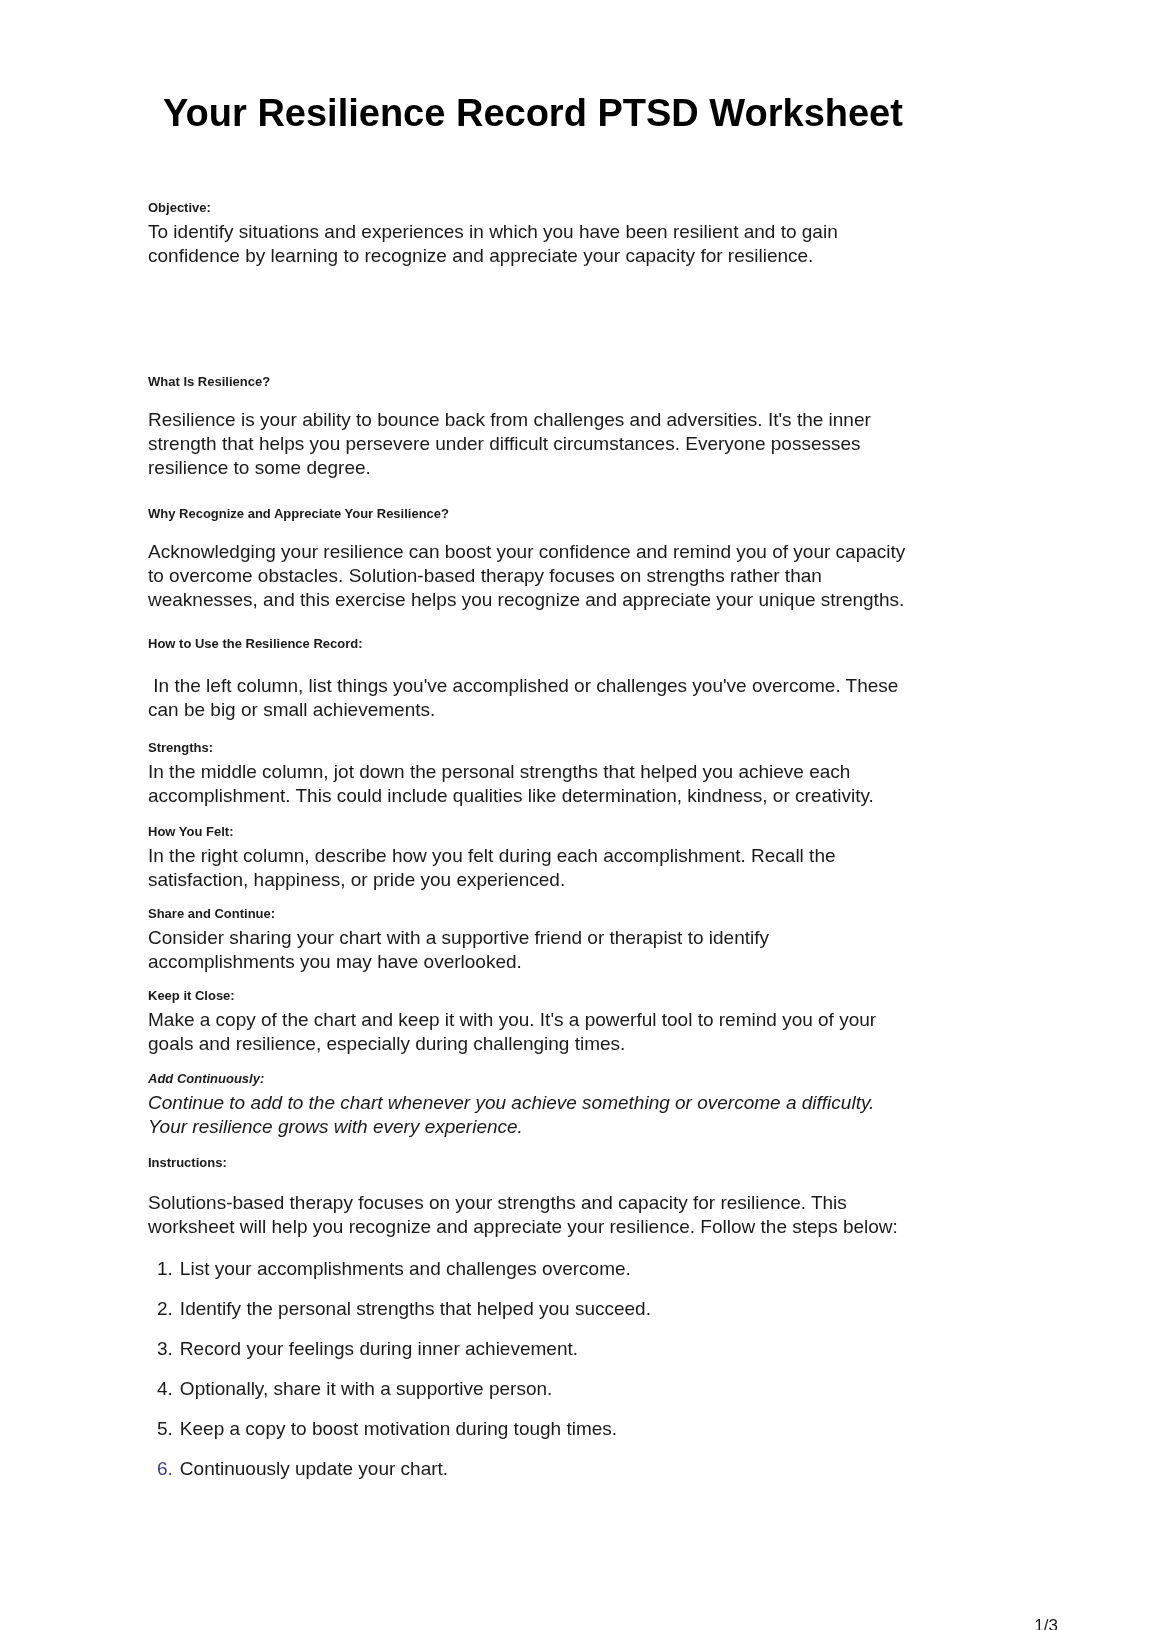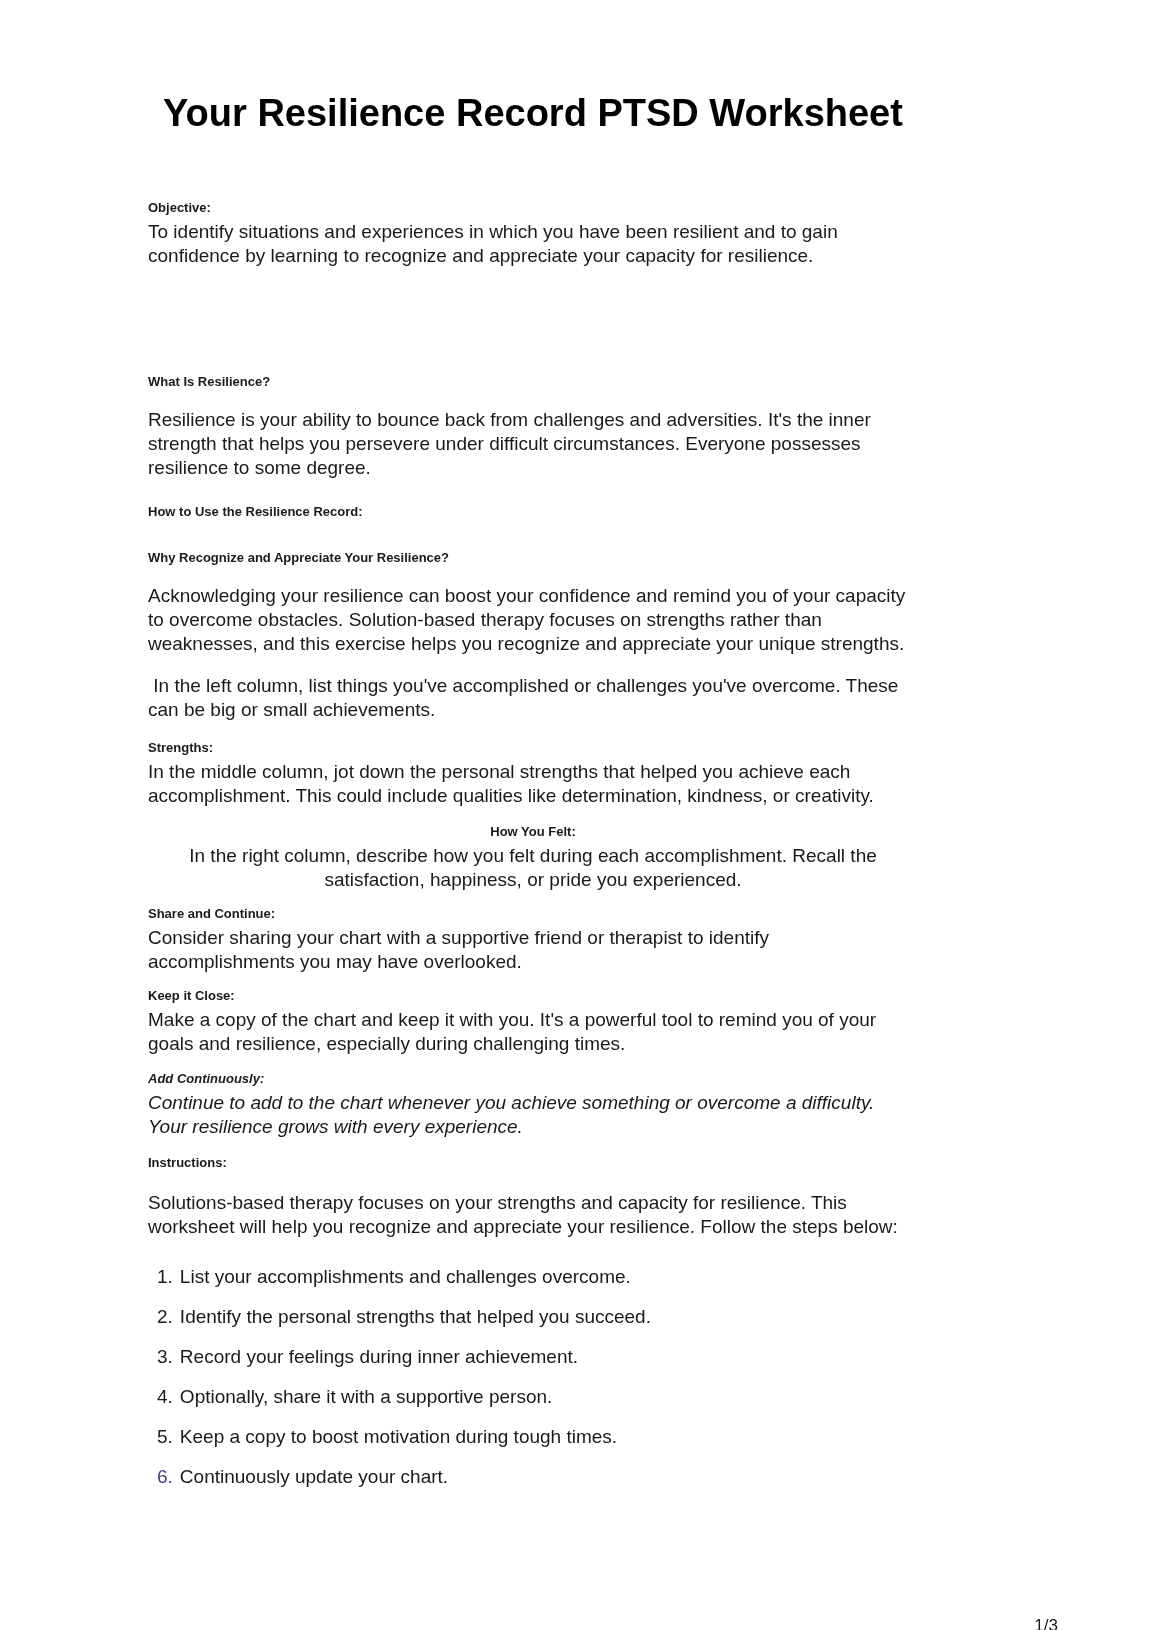--- a/index.html
+++ b/index.html
@@ -41,29 +41,29 @@
   }
   .s-spaced .h { margin-bottom: 14px; }
   .s-tight  .h { margin-bottom: 0; }
 
   .sec-objective      { margin-top: 60px; }
   .sec-what           { margin-top: 102px; }
   .sec-why            { margin-top: 22px; }
   .sec-how-to-use     { margin-top: 20px; }
   .sec-accomplishments{ margin-top: 18px; }
   .sec-strengths      { margin-top: 14px; }
-  .sec-how-you-felt   { margin-top: 12px; text-align: center; }
+  .sec-how-you-felt   { margin-top: 12px; }
   .sec-share          { margin-top: 10px; }
   .sec-keep           { margin-top: 10px; }
   .sec-add            { margin-top: 11px; font-style: italic; }
   .sec-instructions   { margin-top: 12px; }
   .sec-instructions .h { margin-bottom: 16px; }
 
   .steps {
-    margin-top: 26px;
+    margin-top: 18px;
     padding-left: 9px;
   }
   .step {
     font-size: 19px;
     line-height: 24px;
     margin-bottom: 16px;
     white-space: pre-wrap;
   }
   .step .num { margin-right: 7px; }
   .step-6 .num { color: #3e3e7e; }
@@ -88,27 +88,27 @@
     <div class="sec s-tight sec-objective">
       <div class="h">Objective:</div>
       <div class="b">To identify situations and experiences in which you have been resilient and to gain confidence by learning to recognize and appreciate your capacity for resilience.</div>
     </div>
 
     <div class="sec s-spaced sec-what">
       <div class="h">What Is Resilience?</div>
       <div class="b">Resilience is your ability to bounce back from challenges and adversities. It's the inner strength that helps you persevere under difficult circumstances. Everyone possesses resilience to some degree.</div>
     </div>
 
-    <div class="sec s-tight sec-how-to-use">
-      <div class="h">How to Use the Resilience Record:</div>
-    </div>
-
     <div class="sec s-spaced sec-why">
       <div class="h">Why Recognize and Appreciate Your Resilience?</div>
       <div class="b">Acknowledging your resilience can boost your confidence and remind you of your capacity to overcome obstacles. Solution-based therapy focuses on strengths rather than weaknesses, and this exercise helps you recognize and appreciate your unique strengths.</div>
+    </div>
+
+    <div class="sec s-tight sec-how-to-use">
+      <div class="h">How to Use the Resilience Record:</div>
     </div>
 
     <div class="sec s-tight sec-accomplishments">
       <div class="b"> In the left column, list things you've accomplished or challenges you've overcome. These can be big or small achievements.</div>
     </div>
 
     <div class="sec s-tight sec-strengths">
       <div class="h">Strengths:</div>
       <div class="b">In the middle column, jot down the personal strengths that helped you achieve each accomplishment. This could include qualities like determination, kindness, or creativity.</div>
     </div>

